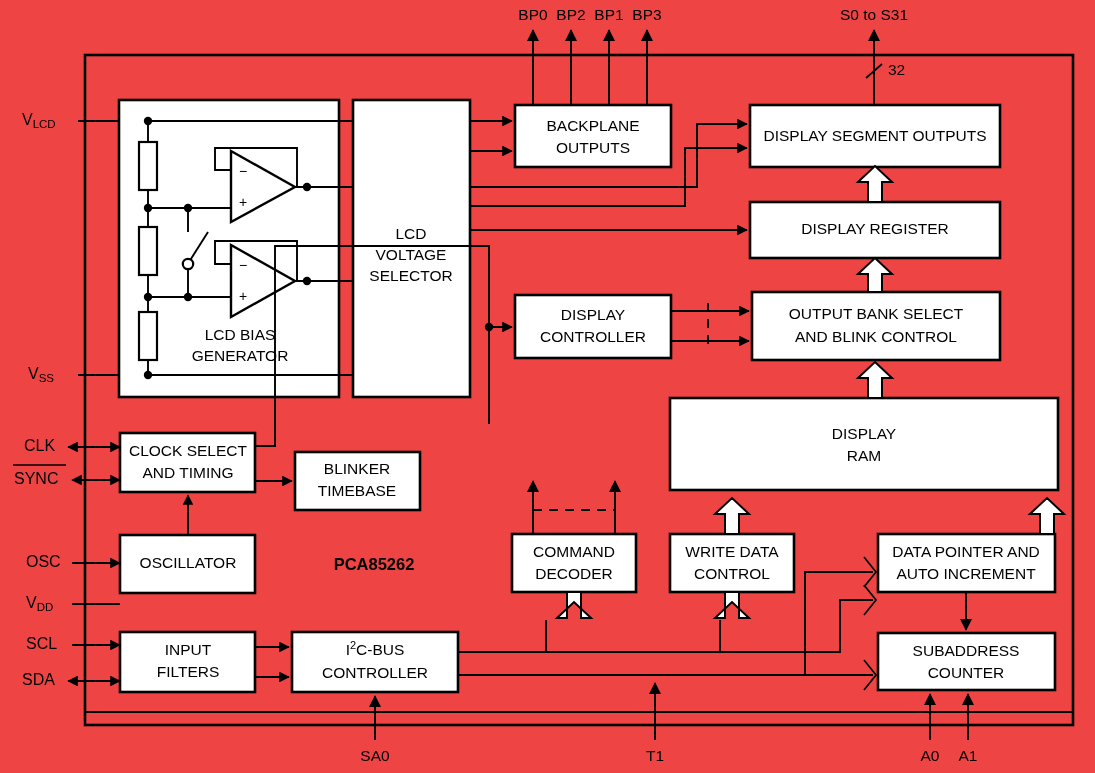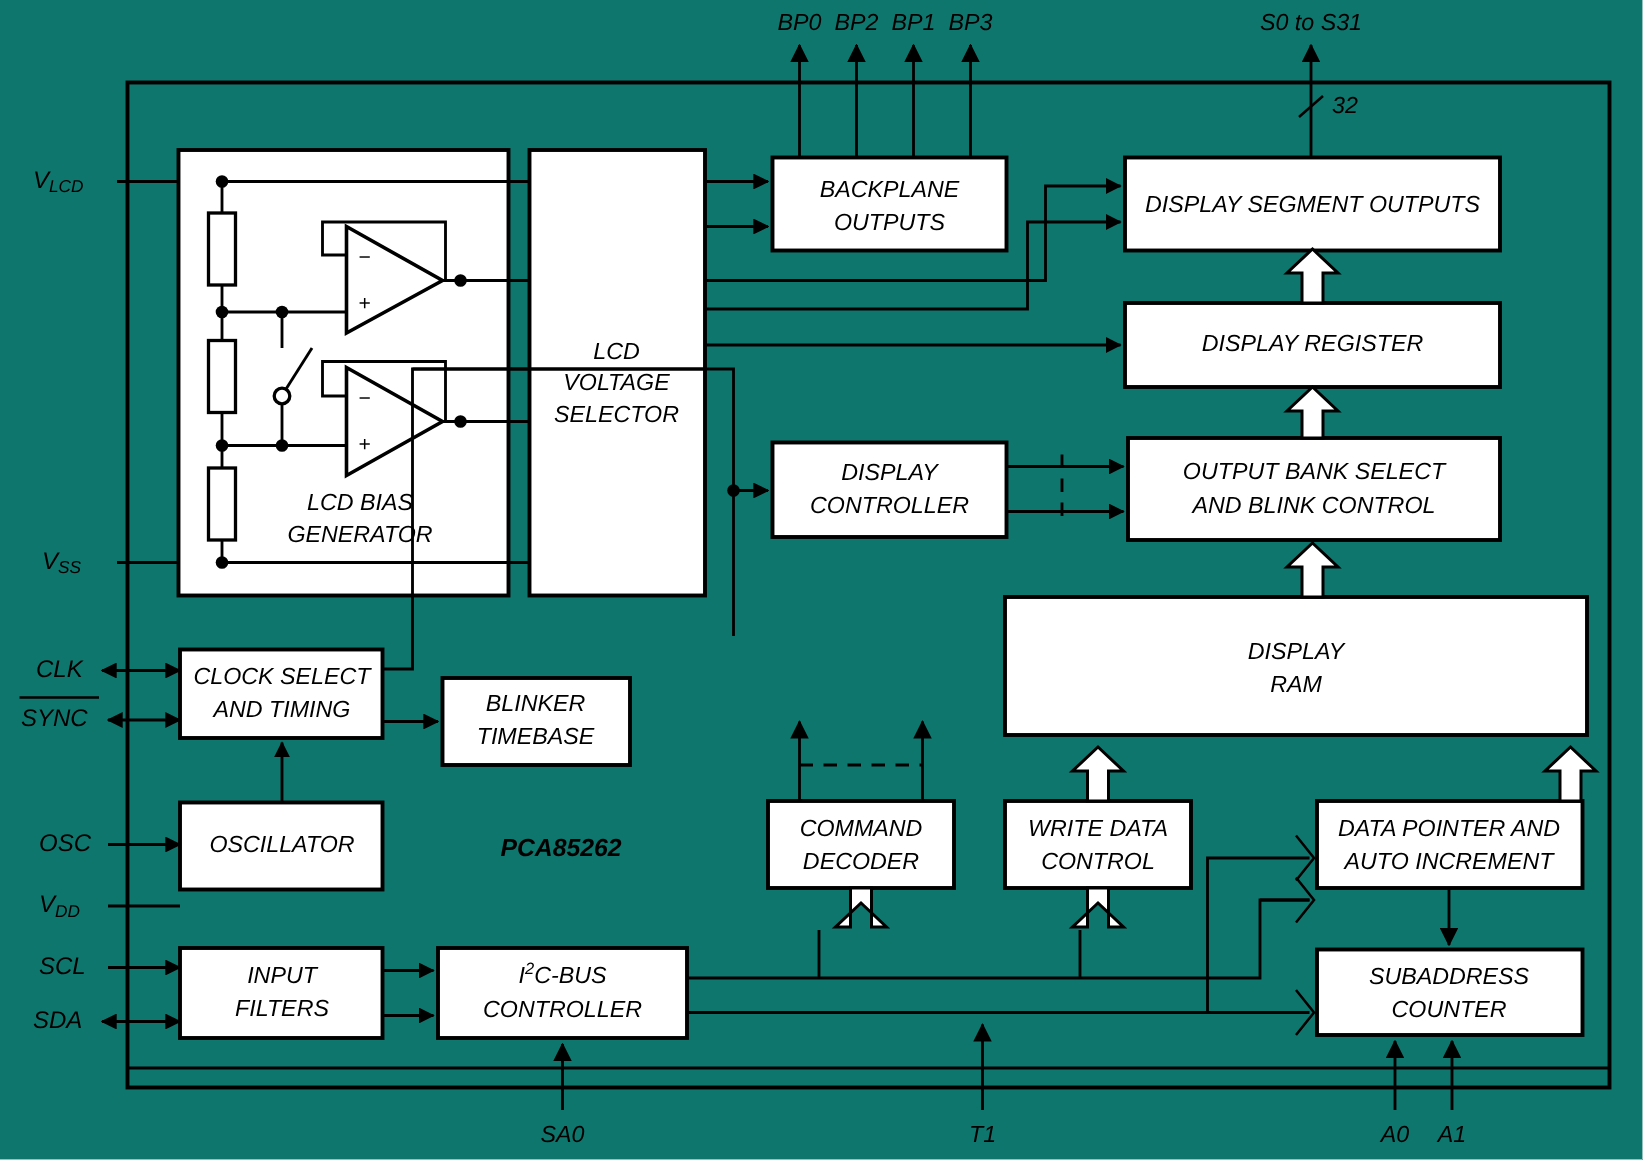--- a/index.html
+++ b/index.html
@@ -4,23 +4,22 @@
 <style>
   html, body {
     margin: 0;
     padding: 0;
     background: #ffffff;
   }
   #root {
     position: relative;
     width: 1095px;
     height: 773px;
-    background: #0f766e;
+    background: #ef4444;
     font-family: "Liberation Sans", sans-serif;
-    font-style: italic;
   }
   svg.diagram {
     position: absolute;
     top: 0;
     left: 0;
     width: 1095px;
     height: 773px;
     display: block;
   }
   .blk-rect {

